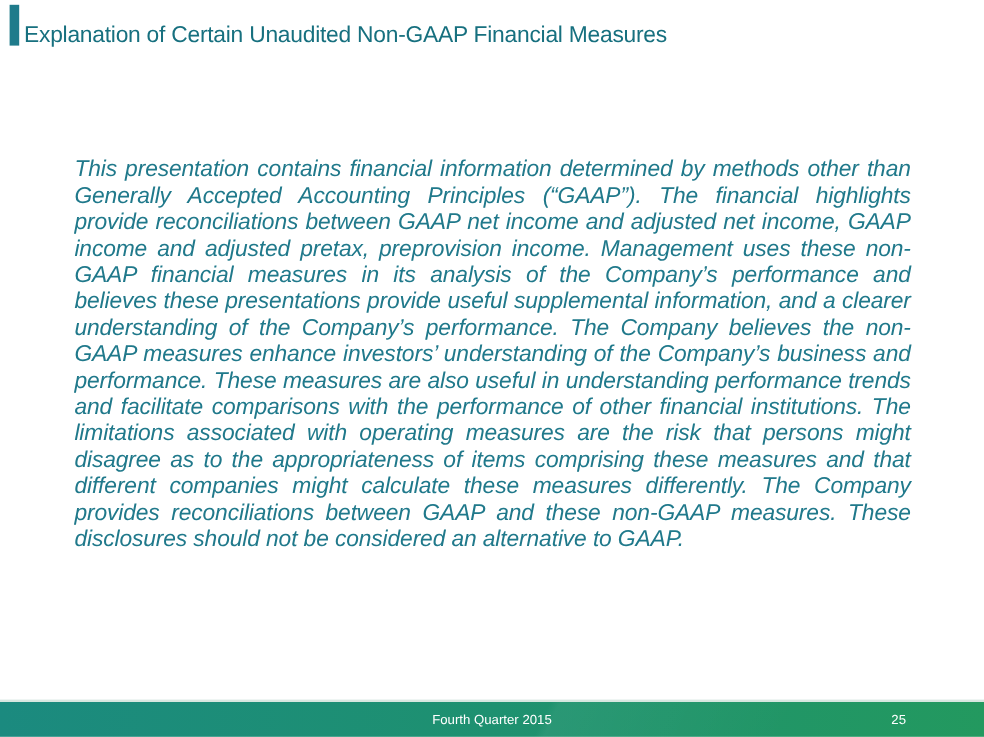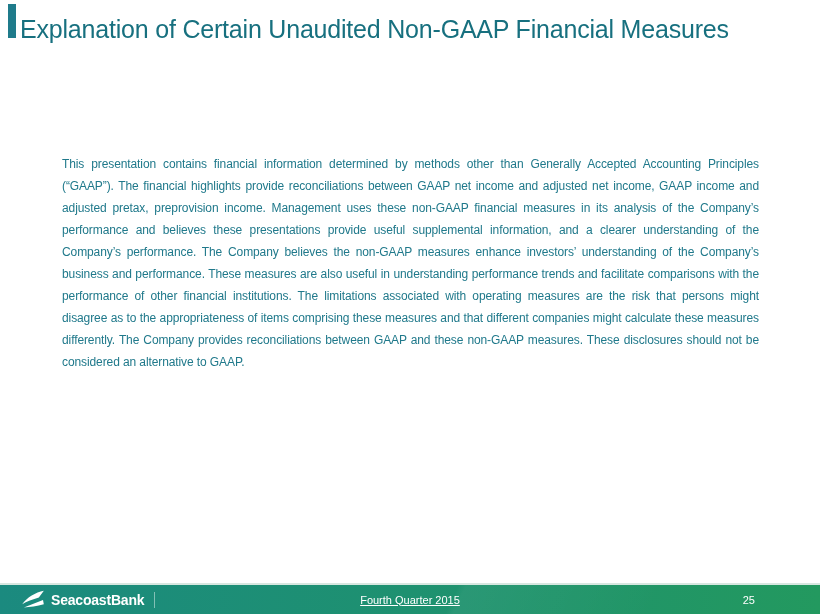--- a/index.html
+++ b/index.html
@@ -21,36 +21,37 @@
     top: 4px;
     width: 8px;
     height: 34px;
     background: #1f7b8b;
   }
   .title {
     position: absolute;
     left: 20px;
     top: 11px;
     width: 740px;
-    font-size: 25px;
+    font-size: 19px;
     line-height: 37px;
     font-weight: 400;
     letter-spacing: -0.2px;
     color: #17707f;
   }
   .body-text {
     position: absolute;
     left: 62px;
-    top: 153px;
+    top: 131px;
     width: 697px;
-    font-size: 12px;
+    font-size: 19px;
     line-height: 22px;
     letter-spacing: -0.1px;
     text-align: justify;
     color: #20798b;
+    font-style: italic;
   }
   .footer {
     position: absolute;
     left: 0;
     bottom: 0;
     width: 820px;
     height: 31px;
     background: linear-gradient(90deg, #1b8a7f 0%, #1d907２ 45%, #23995f 100%);
     background: linear-gradient(90deg, #1b8a7f 0%, #1e9170 50%, #23995f 100%);
     border-top: 2px solid #d7e7e0;
@@ -89,21 +90,20 @@
     margin-left: 10px;
   }
   .footer-center {
     position: absolute;
     left: 0;
     right: 0;
     text-align: center;
     color: #ffffff;
     font-size: 11px;
     z-index: 1;
-    text-decoration: underline;
   }
   .footer-page {
     position: absolute;
     right: 65px;
     color: #ffffff;
     font-size: 11px;
     z-index: 1;
   }
 </style>
 </head>
@@ -111,25 +111,17 @@
 
 <div class="slide">
 
   <div class="accent-bar"></div>
 
   <h1 class="title">Explanation of Certain Unaudited Non-GAAP Financial Measures</h1>
 
   <p class="body-text">This presentation contains financial information determined by methods other than Generally Accepted Accounting Principles (“GAAP”). The financial highlights provide reconciliations between GAAP net income and adjusted net income, GAAP income and adjusted pretax, preprovision income.  Management uses these non-GAAP financial measures in its analysis of the Company’s performance and believes these presentations provide useful supplemental information, and a clearer understanding of the Company’s performance.  The Company believes the non-GAAP measures enhance investors’ understanding of the Company’s business and performance. These measures are also useful in understanding performance trends and facilitate comparisons with the performance of other financial institutions. The limitations associated with operating measures are the risk that persons might disagree as to the appropriateness of items comprising these measures and that different companies might calculate these measures differently. The Company provides reconciliations between GAAP and these non-GAAP measures. These disclosures should not be considered an alternative to GAAP.</p>
 
   <div class="footer">
-    <div class="footer-left">
-      <svg class="logo-icon" viewBox="0 0 30 24" aria-hidden="true">
-        <path d="M2 17 C 8 9, 18 3, 28 1 L 22 9 C 15 11, 7 14, 2 17 Z" fill="#ffffff"></path>
-        <path d="M4 21 L 27 12 L 28 17 C 20 19, 11 20.5, 4 21 Z" fill="#ffffff"></path>
-      </svg>
-      <span class="brand">SeacoastBank</span>
-      <span class="footer-divider"></span>
-    </div>
     <div class="footer-center">Fourth Quarter 2015</div>
     <div class="footer-page">25</div>
   </div>
 
 </div>
 
 </body></html>

